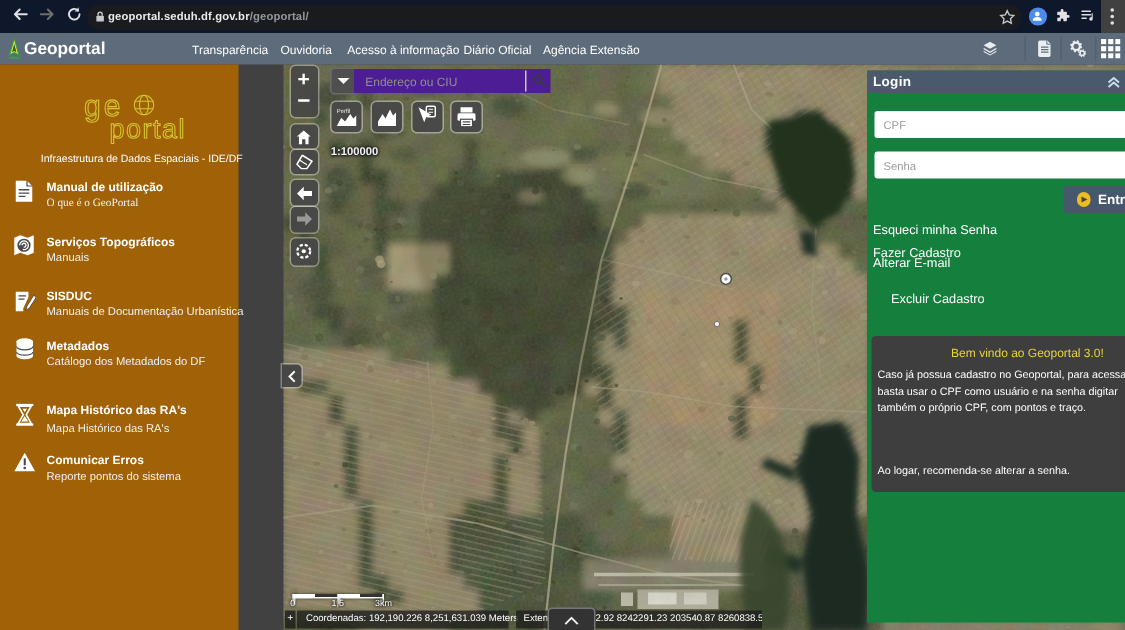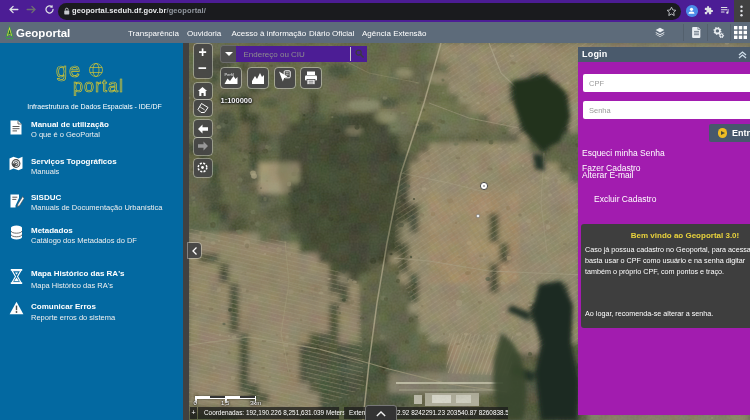--- a/index.html
+++ b/index.html
@@ -2179,21 +2179,21 @@
           <path d="M350 242 L372 238 L384 262 L382 300 L390 340 L388 377 L352 377 L346 330 L353 300 L342 270 Z" fill="#1f2c22"></path>
           <path d="M342 270 L322 262 L318 268 L340 278 Z" fill="#243227"></path>
           <path d="M346 330 L326 322 L322 330 L344 340 Z" fill="#243227"></path>
           <path d="M312 290 Q330 300 336 330 Q340 355 334 377 L310 377 Q302 340 305 315 Z" fill="#39462d" opacity="0.9"></path>
         </g>
         <circle cx="295" cy="143" r="3.6" fill="#fff" stroke="#4a4a4a" stroke-width="1"></circle>
         <circle cx="295" cy="143" r="1.1" fill="#999"></circle>
         <circle cx="289" cy="173" r="1.8" fill="#eee" stroke="#666" stroke-width="0.6"></circle>
       </svg></div>
 
-  <div class="abs" style="left:0; top:0; width:734px; height:22px; background:#4c1d95;">
+  <div class="abs" style="left:0; top:0; width:734px; height:22px; background:#0f172a;">
     <svg class="abs" style="left:8px; top:3.5px;" width="11" height="11" viewBox="0 0 14 14">
       <path d="M12.5 7 H2.5 M6.5 3 L2.5 7 L6.5 11" stroke="#dee1e6" stroke-width="1.7" fill="none" stroke-linecap="round" stroke-linejoin="round"></path>
     </svg>
     <svg class="abs" style="left:26px; top:3.5px;" width="11" height="11" viewBox="0 0 14 14">
       <path d="M1.5 7 H11.5 M7.5 3 L11.5 7 L7.5 11" stroke="#6e6f72" stroke-width="1.7" fill="none" stroke-linecap="round" stroke-linejoin="round"></path>
     </svg>
     <svg class="abs" style="left:44px; top:3.5px;" width="11" height="11" viewBox="0 0 14 14">
       <path d="M11.5 7a4.5 4.5 0 1 1-1.3-3.2" stroke="#dee1e6" stroke-width="1.6" fill="none" stroke-linecap="round"></path>
       <path d="M10.8 1 L10.8 4.6 L7.2 4.6 Z" fill="#dee1e6"></path>
     </svg>
@@ -2266,42 +2266,42 @@
         <rect x="10.3" y="0" width="3.7" height="3.7"></rect>
       <rect x="0" y="5.15" width="3.7" height="3.7"></rect>
         <rect x="5.15" y="5.15" width="3.7" height="3.7"></rect>
         <rect x="10.3" y="5.15" width="3.7" height="3.7"></rect>
       <rect x="0" y="10.3" width="3.7" height="3.7"></rect>
         <rect x="5.15" y="10.3" width="3.7" height="3.7"></rect>
         <rect x="10.3" y="10.3" width="3.7" height="3.7"></rect>
     </svg>
   </div>
 
-  <div class="abs" style="left:0; top:43px; width:183px; height:377px; background:#0369a1;">
+  <div class="abs" style="left:0; top:43px; width:159px; height:377px; background:#a16207;">
 
     <svg class="abs" style="left:40px; top:13px;" width="110" height="40" viewBox="0 0 110 40">
       <g fill="none" stroke="#d6c730" stroke-width="0.7">
         <text x="16" y="21" font-size="20" font-family="Liberation Sans" letter-spacing="2">ge</text>
         <circle cx="56" cy="14" r="6.5"></circle>
         <ellipse cx="56" cy="14" rx="3" ry="6.5"></ellipse>
         <path d="M49.8 11.5 h12.4 M49.8 16.5 h12.4"></path>
         <text x="33" y="36" font-size="18" font-family="Liberation Sans" letter-spacing="1">portal</text>
       </g>
     </svg>
     <div class="abs nw" style="left:0; top:59.5px; width:189px; text-align:center; font-size:7px; color:#fff;">Infraestrutura de Dados Espaciais - IDE/DF</div>
 
     <div class="abs" style="left:9.5px; top:77px;">
       <svg width="12" height="15" viewBox="0 0 12 15">
         <path d="M0.5 0.5 h7.5 l3.5 3.5 v10.5 h-11 z" fill="#fff"></path>
         <path d="M8 0.5 v3.5 h3.5" fill="none" stroke="#4a4a4a" stroke-width="0.8"></path>
         <path d="M2.5 6.5h7M2.5 8.7h7M2.5 10.9h4.5" stroke="#4a4a4a" stroke-width="0.9"></path>
       </svg>
     </div>
     <div class="abs nw" style="left:31px; top:77px; font-size:8px; font-weight:bold; color:#fff;">Manual de utilização</div>
-    <div class="abs nw" style="left:31px; top:87px; font-size:7.5px; color:#f0f0f0;">O que é o GeoPortal</div>
+    <div class="abs nw" style="left:31px; top:87px; font-size:7.5px; color:#f0f0f0;font-family:Liberation Serif, serif;">O que é o GeoPortal</div>
 
     <div class="abs" style="left:9px; top:113px;">
       <svg width="14" height="15" viewBox="0 0 14 15">
         <path d="M0.5 2.5 L4.5 0.8 L9.5 2.5 L13.5 0.8 V12.5 L9.5 14.2 L4.5 12.5 L0.5 14.2 Z" fill="#fff"></path>
         <circle cx="7" cy="7.5" r="4.4" fill="#4a4a4a"></circle>
         <path d="M7 7.5 m-2.9 0 a2.9 2.9 0 1 1 2.1 2.8 M7 7.5 m-1.3 0 a1.3 1.3 0 1 1 1.1 1.25" stroke="#fff" stroke-width="0.9" fill="none"></path>
       </svg>
     </div>
     <div class="abs nw" style="left:31px; top:113.5px; font-size:8px; font-weight:bold; color:#fff;">Serviços Topográficos</div>
     <div class="abs nw" style="left:31px; top:123.5px; font-size:7.5px; color:#f0f0f0;">Manuais</div>
@@ -2340,21 +2340,21 @@
     <div class="abs nw" style="left:31px; top:238px; font-size:7.5px; color:#f0f0f0;">Mapa Histórico das RA's</div>
 
     <div class="abs" style="left:8.5px; top:257.5px;">
       <svg width="15" height="14" viewBox="0 0 15 14">
         <path d="M7.5 0.8 L14.4 13.2 H0.6 Z" fill="#fff"></path>
         <rect x="6.8" y="4.6" width="1.4" height="4.6" fill="#4a4a4a"></rect>
         <circle cx="7.5" cy="11" r="0.9" fill="#4a4a4a"></circle>
       </svg>
     </div>
     <div class="abs nw" style="left:31px; top:259px; font-size:8px; font-weight:bold; color:#fff;">Comunicar Erros</div>
-    <div class="abs nw" style="left:31px; top:270px; font-size:7.5px; color:#f0f0f0;">Reporte erros do sistema</div>
+    <div class="abs nw" style="left:31px; top:270px; font-size:7.5px; color:#f0f0f0;">Reporte pontos do sistema</div>
   </div>
 
   <div class="abs" style="left:193.5px; top:44px; width:18px; height:34px; background:rgba(70,70,70,0.92); border-radius:3px; outline:1px solid rgba(255,255,255,0.35);">
     <div class="abs" style="left:0; top:0px; width:18px; text-align:center; color:#fff; font-size:14px; font-weight:bold;">+</div>
     <div class="abs" style="left:0; top:15px; width:18px; text-align:center; color:#fff; font-size:15px; font-weight:bold;">−</div>
   </div>
   <div class="abs" style="left:193.5px; top:83px; width:18px; height:15.5px; background:rgba(70,70,70,0.92); border-radius:3px; outline:1px solid rgba(255,255,255,0.35);">
     <svg class="abs" style="left:3.5px; top:2.5px;" width="11" height="11" viewBox="0 0 12 12">
         <path d="M6 1 L11 5.5 H9.5 V11 H7.2 V7.5 H4.8 V11 H2.5 V5.5 H1 Z" fill="#fff"></path>
       </svg>
@@ -2441,21 +2441,21 @@
 
   <div class="abs" style="left:190px; top:407px; width:7px; height:12px; background:rgba(25,25,25,0.78); color:#fff; font-size:7px; text-align:center; line-height:12px;">+</div>
   <div class="abs nw" style="left:198px; top:407px; width:141px; height:12px; background:rgba(25,25,25,0.72); color:#fff; font-size:6.4px; line-height:12.5px; padding-left:6px;">Coordenadas: 192,190.226 8,251,631.039 Meters</div>
   <div class="abs nw" style="left:344px; top:407px; width:164px; height:12px; background:rgba(25,25,25,0.72); color:#fff; font-size:6.4px; line-height:12.5px; padding-left:5px; overflow:hidden;">Extensão: 185692.92 8242291.23 203540.87 8260838.56</div>
   <div class="abs" style="left:366px; top:406px; width:30px; height:14px; background:#333; border-radius:2px 2px 0 0; outline:1px solid #777;">
     <svg class="abs" style="left:10px; top:4.5px;" width="10" height="6" viewBox="0 0 12 7">
         <path d="M1 6 L6 1 L11 6" stroke="#eee" stroke-width="1.6" fill="none"></path>
       </svg>
   </div>
 
-  <div class="abs" style="left:578px; top:47px; width:172px; height:368px; background:#a21caf;padding-left:43px;">
+  <div class="abs" style="left:578px; top:47px; width:172px; height:368px; background:#15803d;padding-left:43px;">
     <div class="abs" style="left:0; top:0; width:172px; height:15px; background:#4a5a6c;">
       <div class="abs nw" style="left:4px; top:2px; font-size:9px; font-weight:bold; color:#fff; letter-spacing:0.2px;">Login</div>
       <svg class="abs" style="left:160px; top:4px;" width="9" height="8" viewBox="0 0 9 8">
         <path d="M1 4 L4.5 1 L8 4 M1 7 L4.5 4 L8 7" stroke="#cfdeea" stroke-width="1.3" fill="none"></path>
       </svg>
     </div>
     <div class="abs" style="left:5px; top:26.5px; width:170px; height:18.5px; background:#fff; border-radius:2px;">
       <div class="abs nw" style="left:6px; top:5px; font-size:7.5px; color:#9a9a9a;">CPF</div>
     </div>
     <div class="abs" style="left:5px; top:54px; width:170px; height:18px; background:#fff; border-radius:2px;">
@@ -2465,19 +2465,19 @@
       <div class="abs" style="left:9px; top:4.3px; width:9.3px; height:9.3px; border-radius:50%; background:#eebc23;"></div>
       <div class="abs" style="left:12.4px; top:6.6px; width:0; height:0; border-left:4.2px solid #4a4a33; border-top:2.4px solid transparent; border-bottom:2.4px solid transparent;"></div>
       <div class="abs nw" style="left:23.5px; top:4px; font-size:9px; font-weight:bold; color:#fff;">Entrar</div>
     </div>
     <div class="abs nw" style="left:4px; top:100.5px; font-size:8.5px; color:#fff;">Esqueci minha Senha</div>
     <div class="abs nw" style="left:4px; top:116px; font-size:8.5px; color:#fff;">Fazer Cadastro</div>
     <div class="abs nw" style="left:4px; top:123px; font-size:8.5px; color:#fff;text-align:center;">Alterar E-mail</div>
     <div class="abs nw" style="left:16px; top:147px; font-size:8.5px; color:#fff;">Excluir Cadastro</div>
 
     <div class="abs" style="left:2.5px; top:177px; width:172px; height:104px; background:#3e3e3e; border-radius:3px;">
-      <div class="abs nw" style="left:104.5px; top:7px; transform:translateX(-50%); font-size:8px; font-weight:bold; color:#e8d23c;">Bem vindo ao Geoportal 3.0!</div>
+      <div class="abs nw" style="left:104.5px; top:7px; transform:translateX(-50%); font-size:8px; font-weight:normal; color:#e8d23c;">Bem vindo ao Geoportal 3.0!</div>
       <div class="abs nw" style="left:4.5px; top:21px; font-size:7.2px; color:#fff; line-height:10.85px;">Caso já possua cadastro no Geoportal, para acessar aqui<br>basta usar o CPF como usuário e na senha digitar<br>também o próprio CPF, com pontos e traço.</div>
       <div class="abs nw" style="left:4.5px; top:84.5px; font-size:7.2px; color:#fff;">Ao logar, recomenda-se alterar a senha.</div>
     </div>
   </div>
 
 </div>
 
 </body></html>

